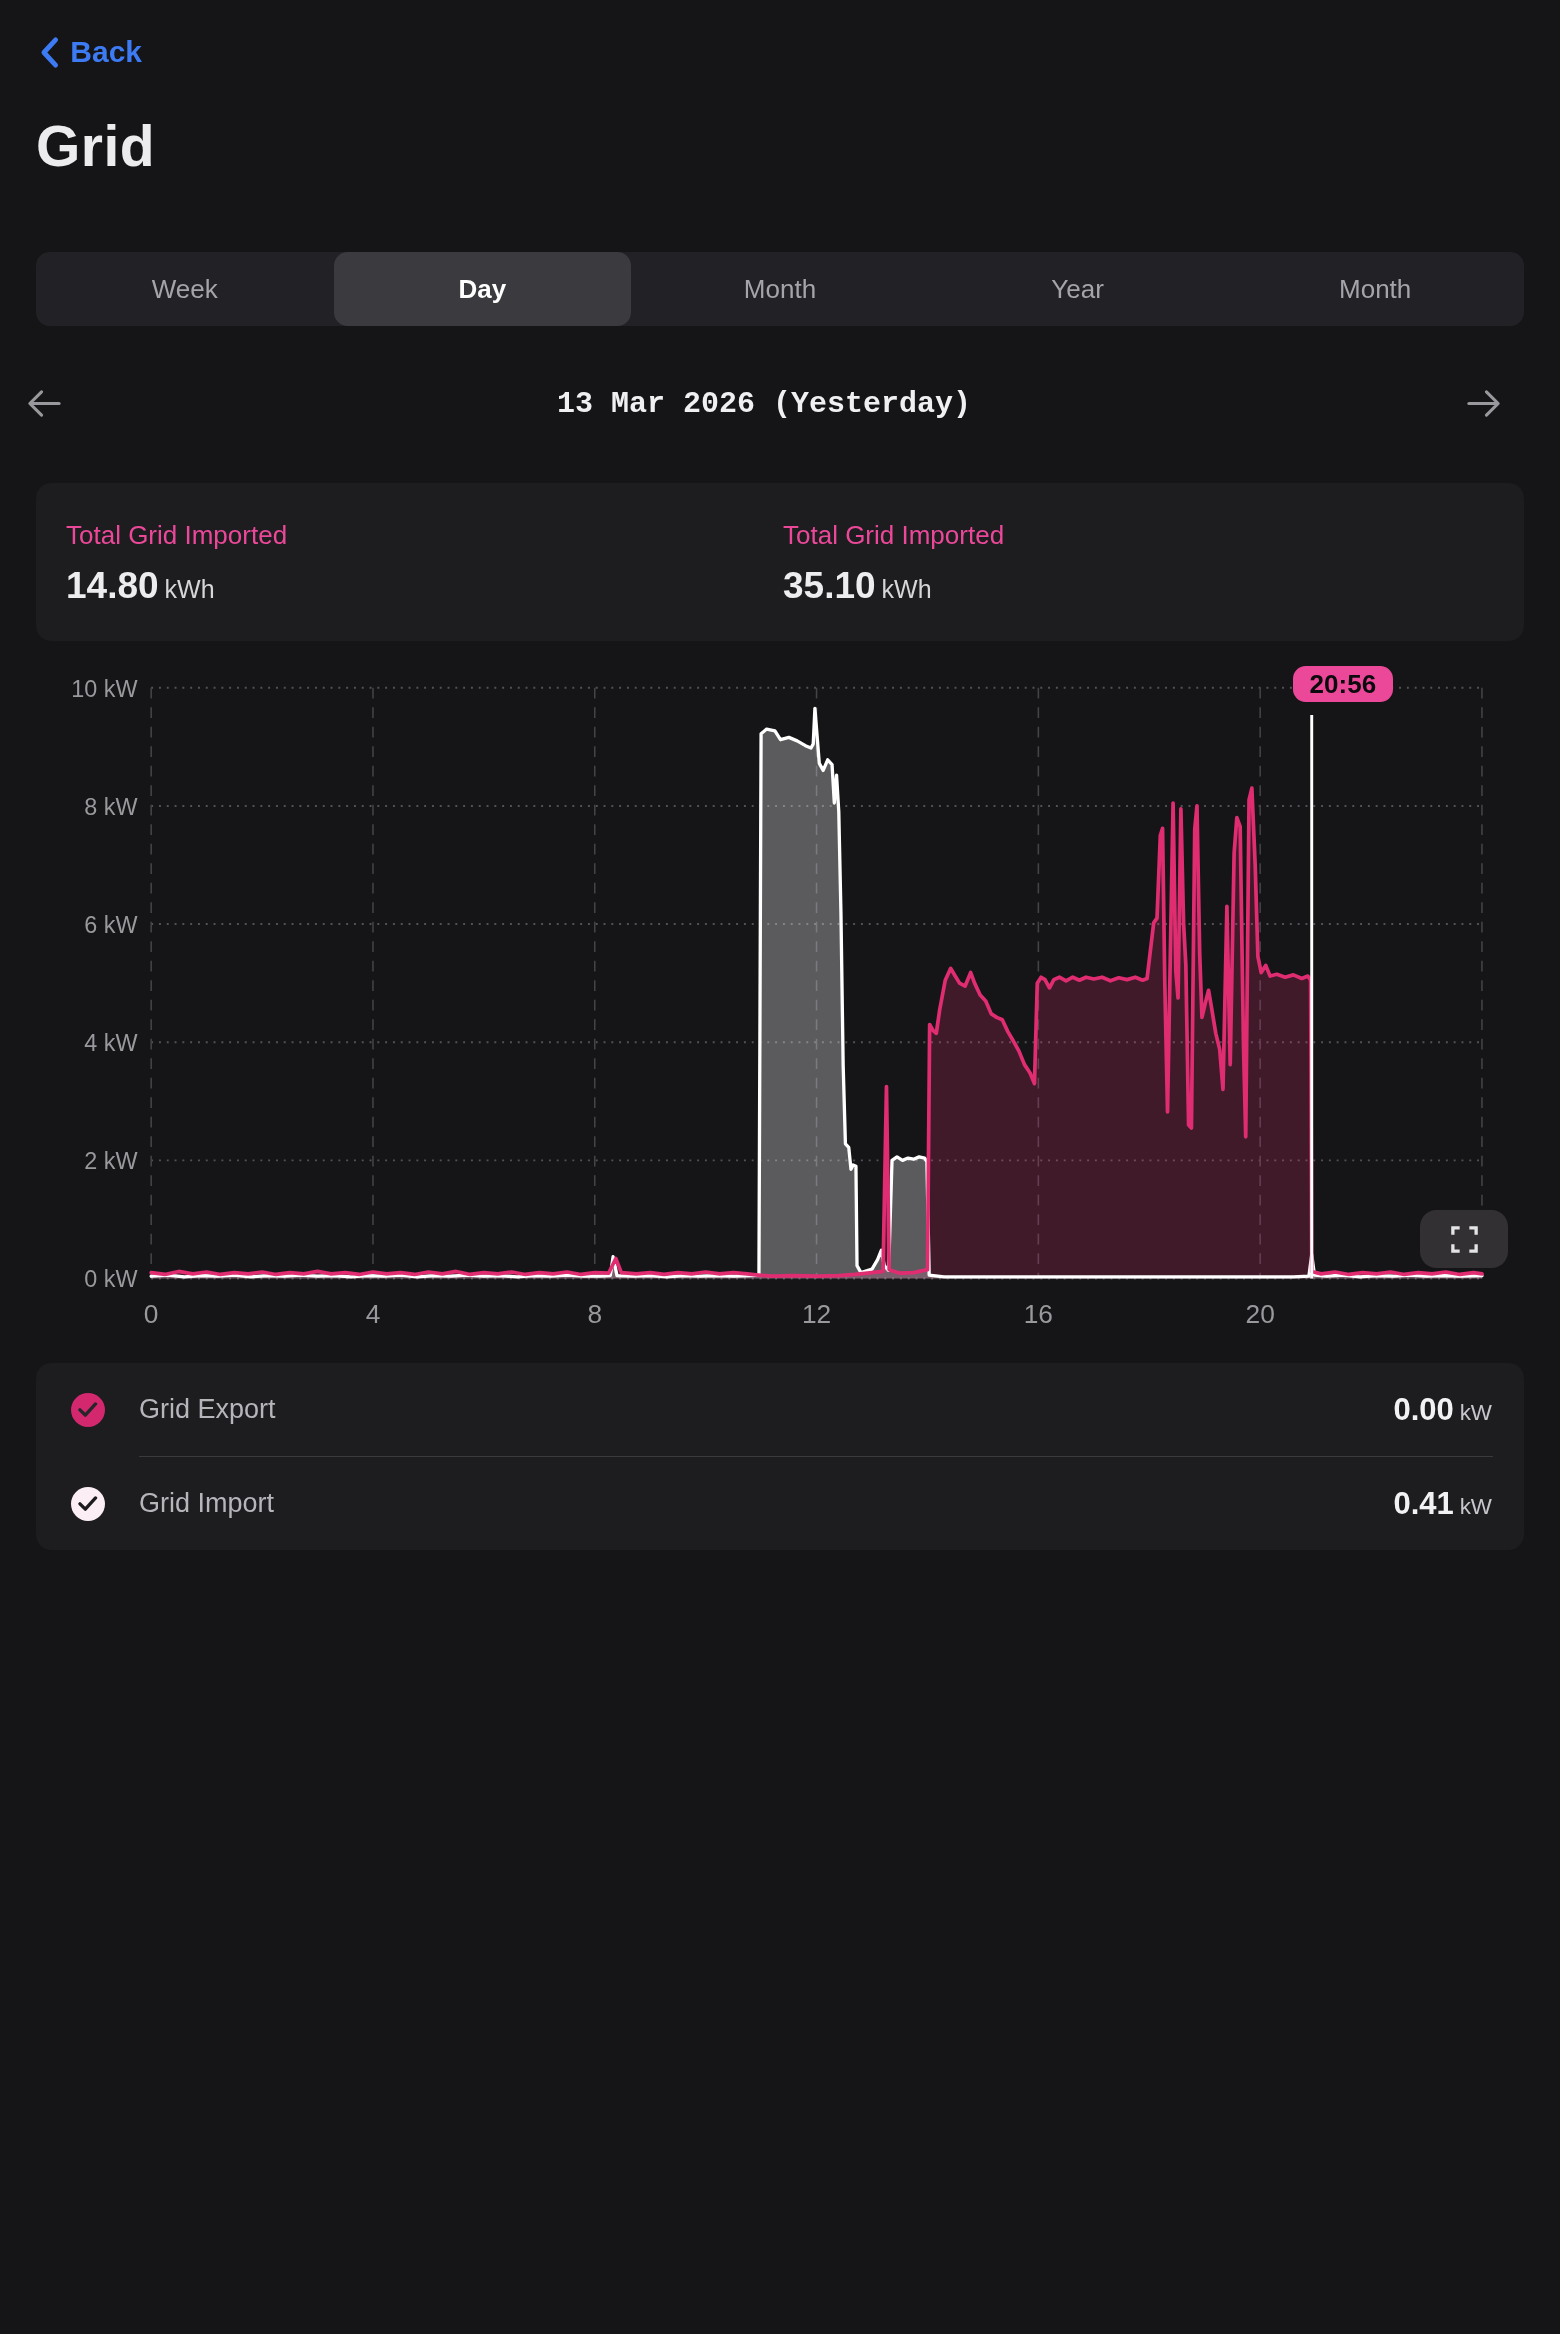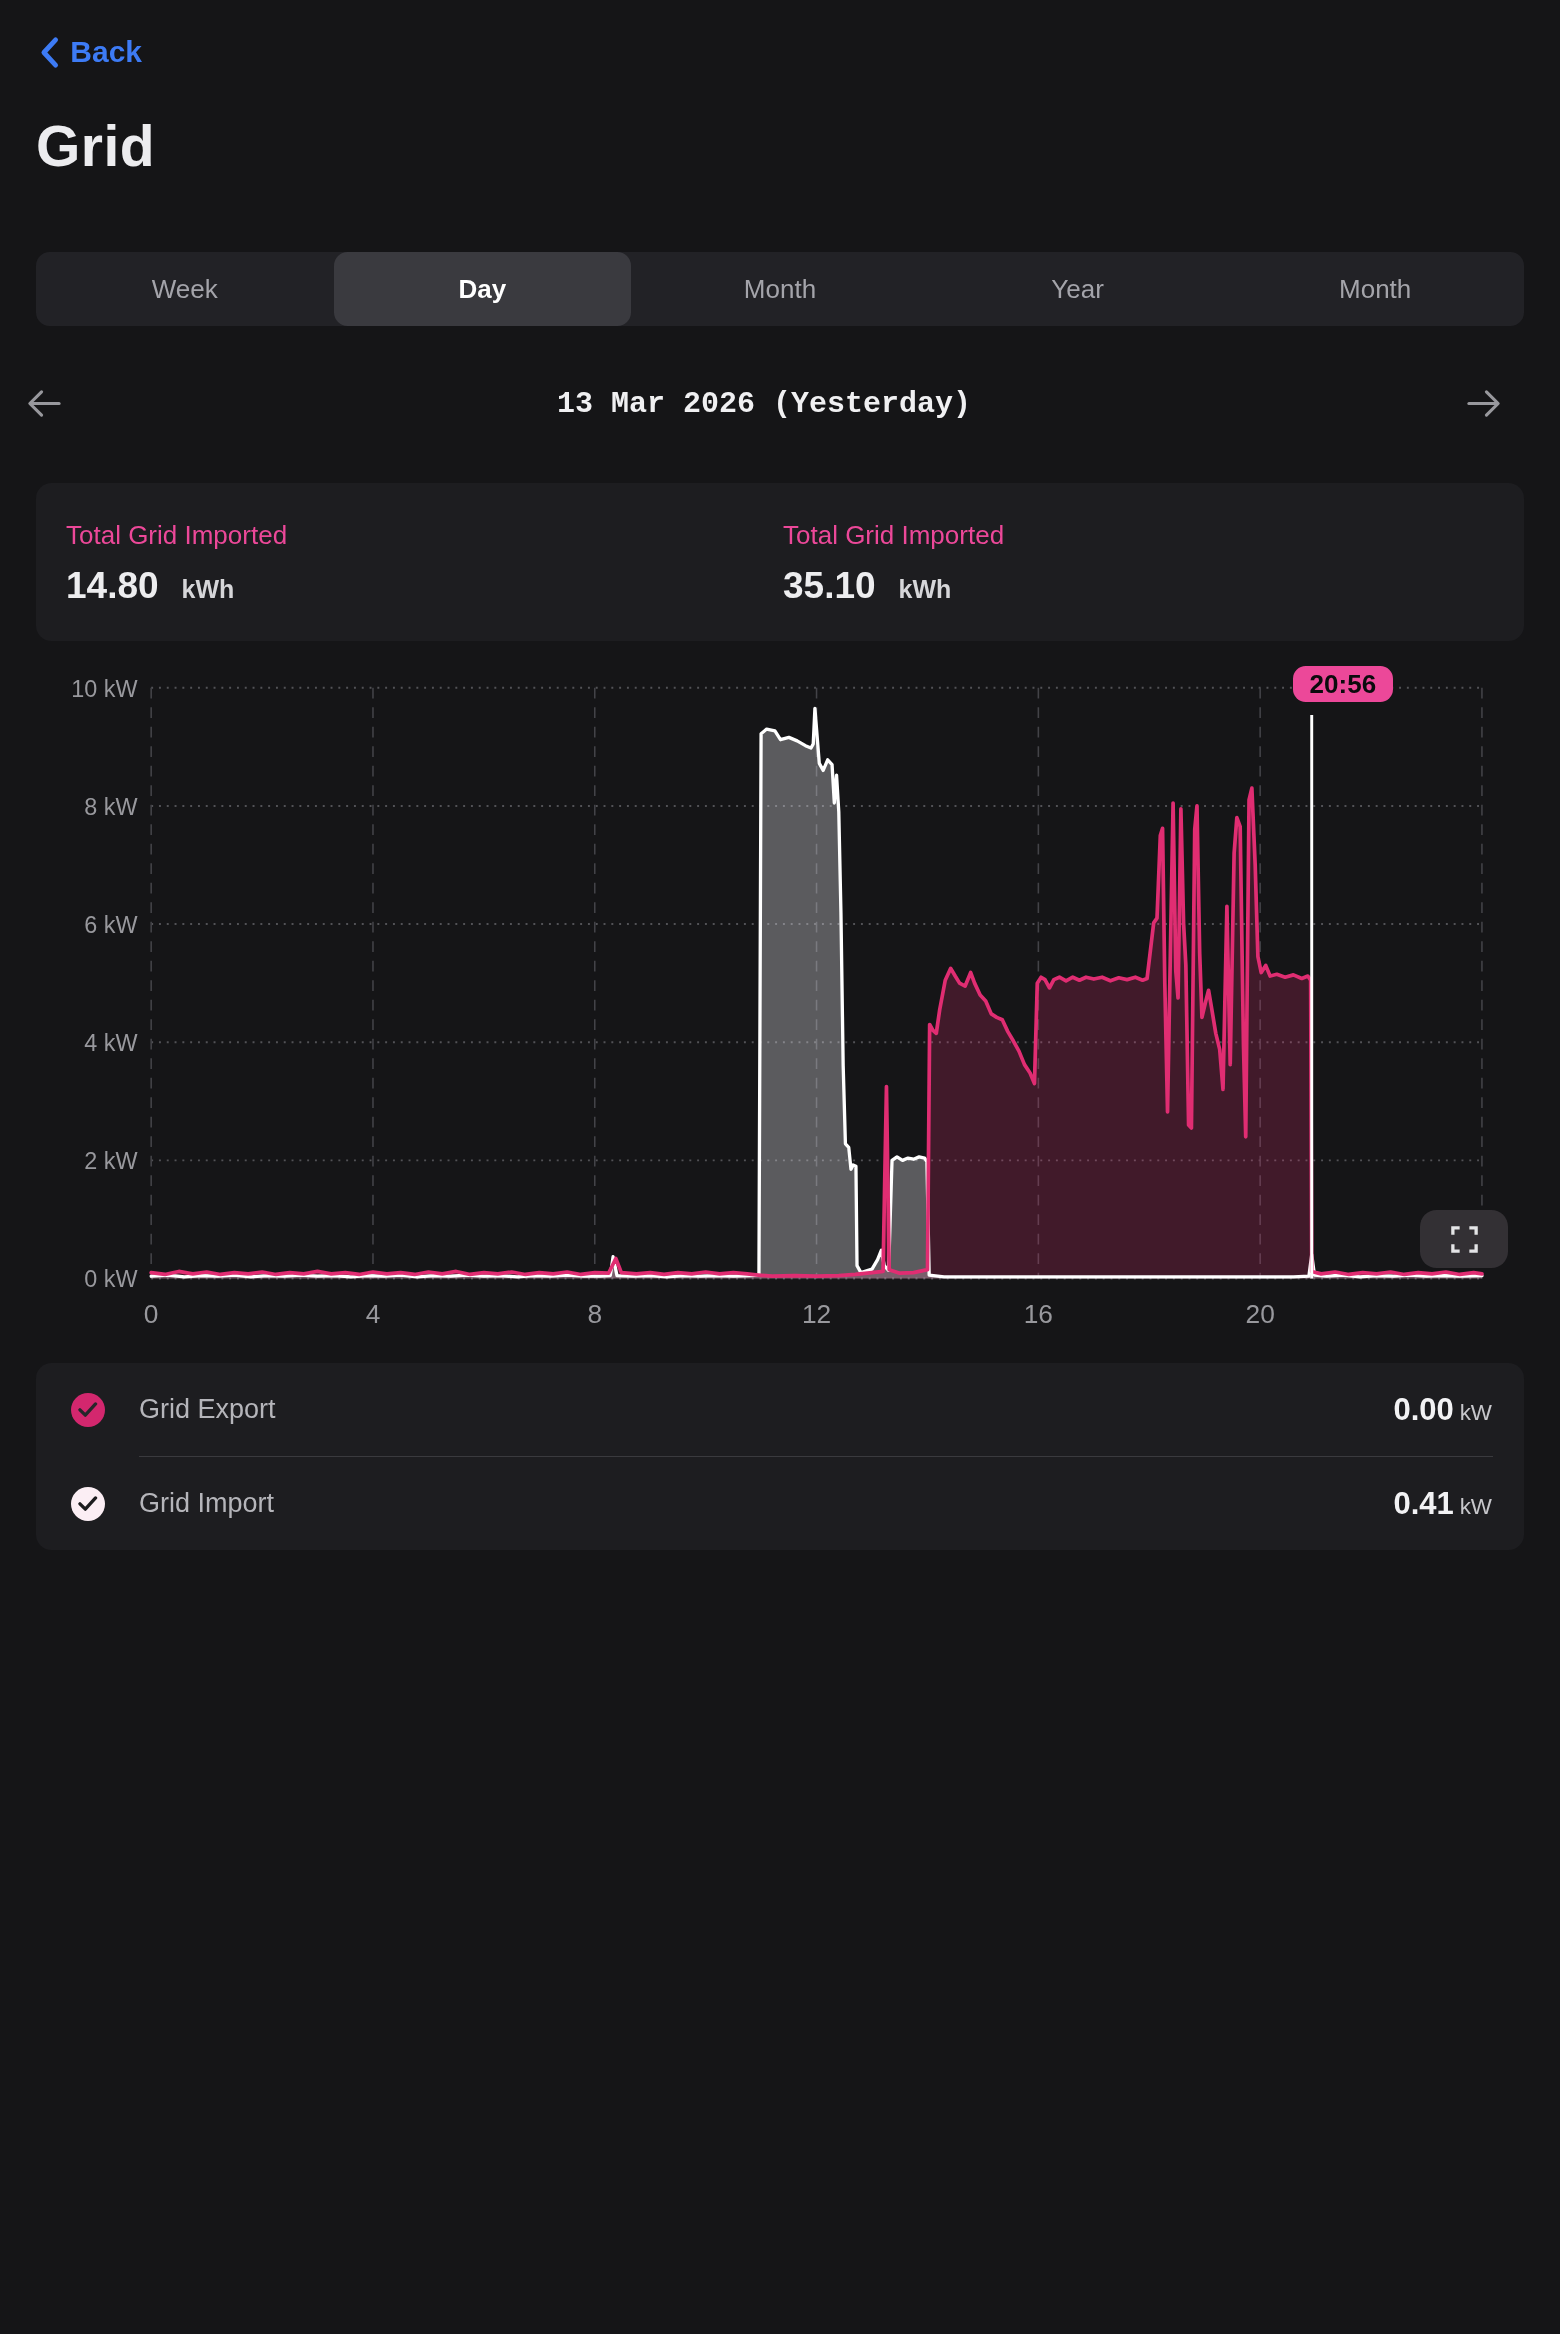--- a/index.html
+++ b/index.html
@@ -32,21 +32,21 @@
   .nav-arrow.left { left:2px; }
   .nav-arrow.right { right:2px; }
 
   
   .stats-card { left:36px; top:483px; width:1488px; height:158px; background:#1d1d20; border-radius:15.6px; }
   .stat { position:absolute; top:37px; }
   .stat.imported { left:30px; }
   .stat.exported { left:747px; }
   .stat-label { font-size:26px; color:#ec4899; margin-bottom:13.7px; }
   .stat-value { font-size:37px; font-weight:bold; color:#ededef; }
-  .stat-unit { font-size:25px; font-weight:bold; color:#d6d6d9; margin-left:23px; }
+  .stat-unit { font-size:25px; font-weight:normal; color:#d6d6d9; margin-left:6px; }
 
   
   .chart { left:0; top:678px; width:1560px; height:661px; }
   #chart-svg { position:absolute; left:0; top:0; }
   .ytick { font-size:24px; fill:#98989d; text-anchor:end; }
   .xtick { font-size:27px; fill:#98989d; text-anchor:middle; }
   .cursor-tooltip { position:absolute; top:-11.7px; height:36px; padding:0 16.6px; background:#ec4899; border-radius:12.7px; display:flex; align-items:center; font-size:26px; font-weight:bold; color:#0b0b0d; z-index:3; }
   .fullscreen-btn { position:absolute; left:1420px; top:532px; width:88px; height:58px; background:#333034; border-radius:16.6px; display:flex; align-items:center; justify-content:center; cursor:pointer; z-index:2; }
 
   

